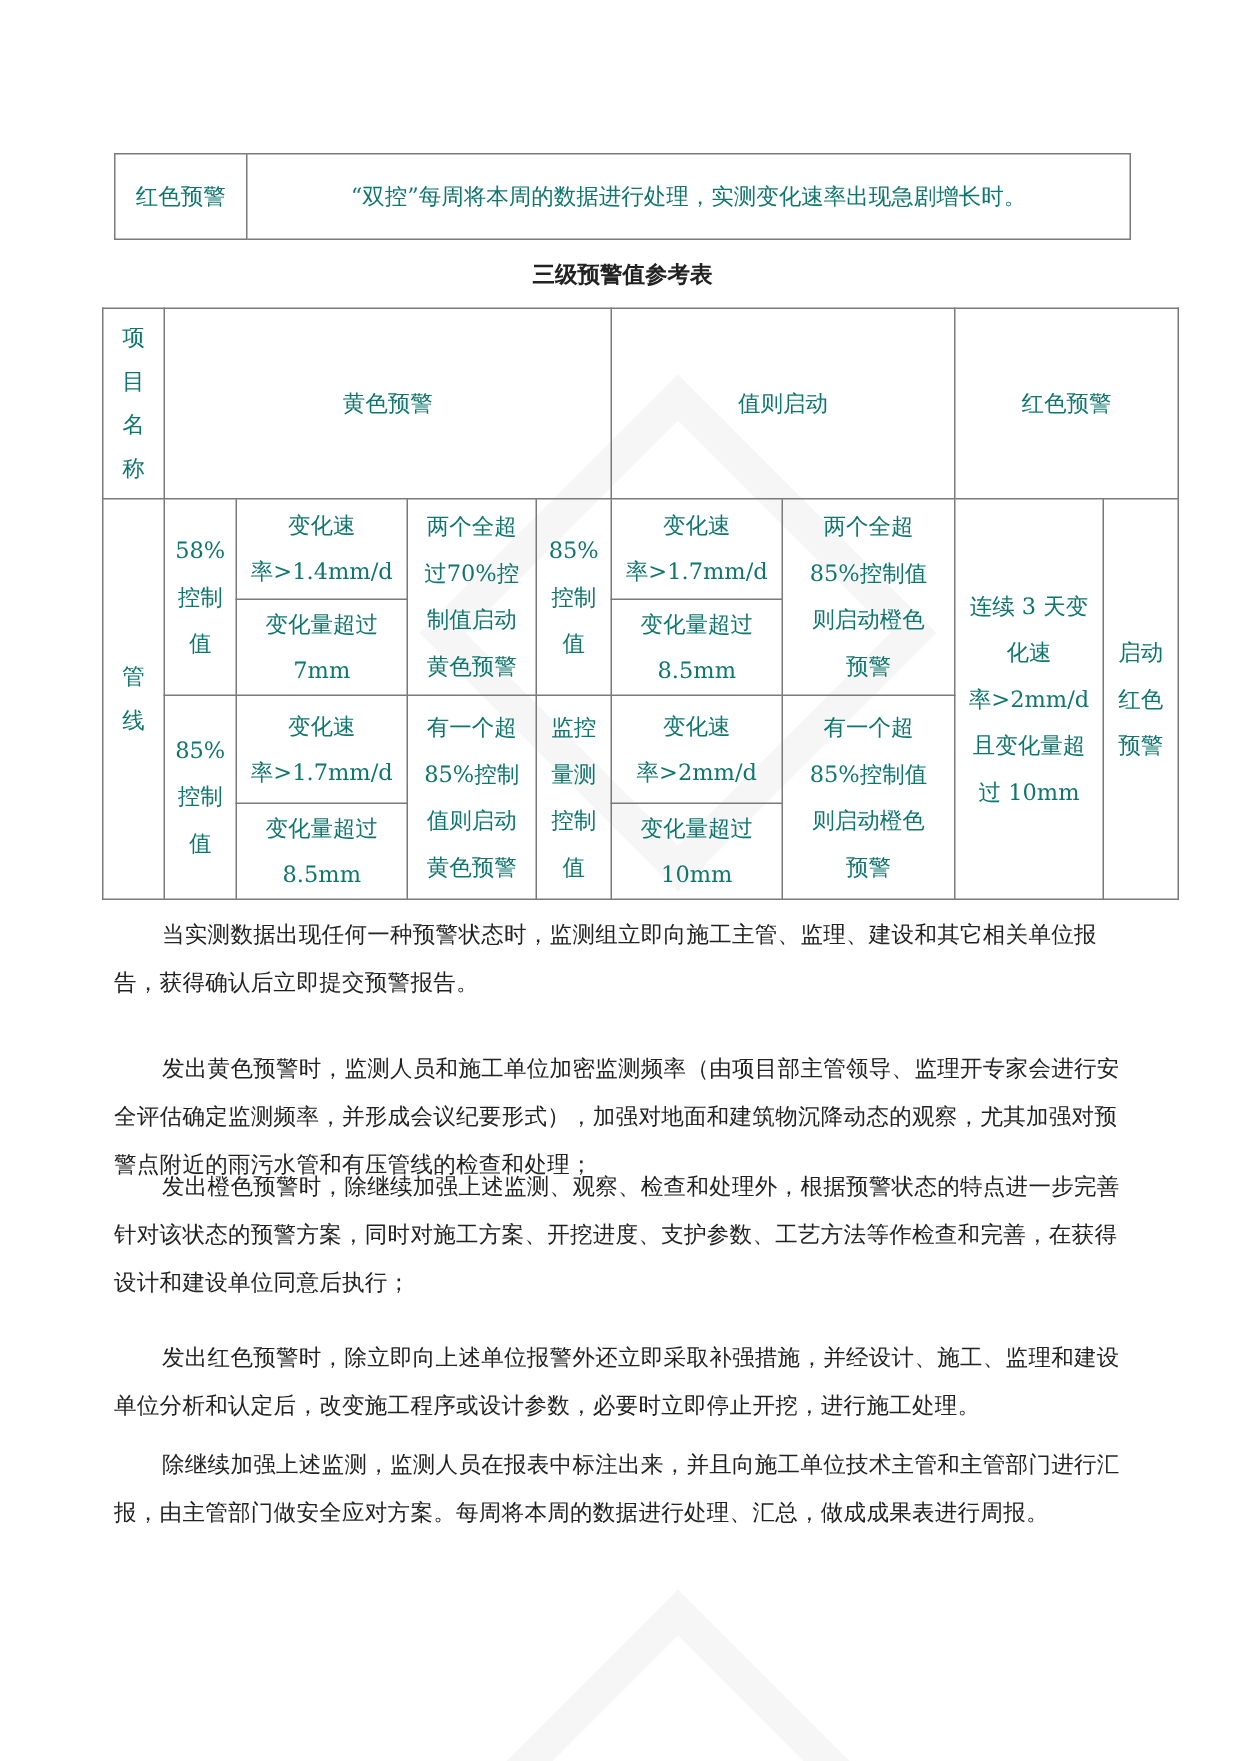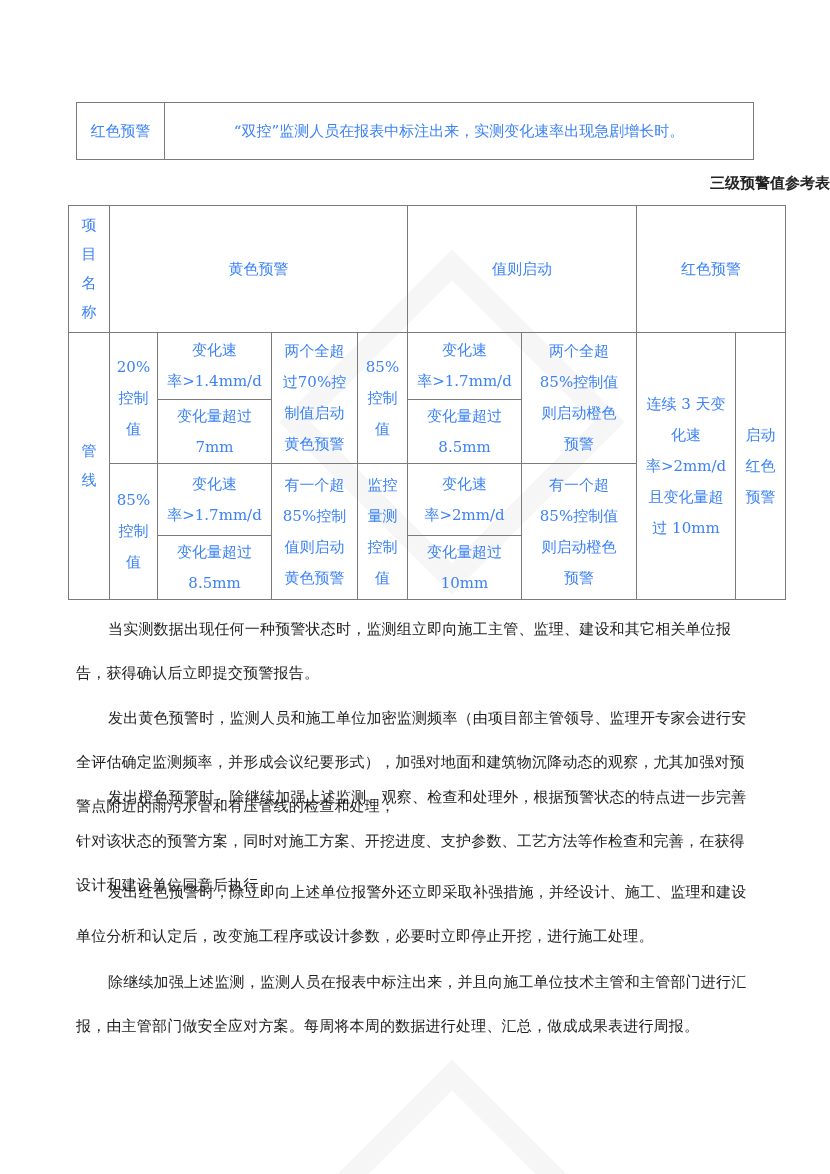--- a/index.html
+++ b/index.html
@@ -4,45 +4,45 @@
 <style>
   html, body { margin: 0; padding: 0; background: #ffffff; }
   body { width: 830px; height: 1174px; position: relative; overflow: hidden;
          font-family: "DejaVu Serif", "Liberation Serif", serif; color: #222; }
   .watermark { position: absolute; pointer-events: none; border: 22px solid rgba(0,0,0,0.035);
                transform: rotate(45deg); }
   .wm1 { left: 330px; top: 300px; width: 200px; height: 200px; }
   .wm2 { left: 330px; top: 1110px; width: 200px; height: 200px; }
   table { border-collapse: collapse; position: absolute; table-layout: fixed; }
   td { border: 1.5px solid #7a7a7a; text-align: center; vertical-align: middle;
-       font-size: 15px; line-height: 31px; padding: 0; color: #3b82f6; }
+       font-size: 15px; line-height: 31px; padding: 0; color: #0f766e; }
   #top-table { left: 76px; top: 102px; width: 678px; height: 58px; }
   #top-table td { font-size: 15px; }
-  .caption { position: absolute; left: 0; width: 830px; top: 174px; text-align: right;
+  .caption { position: absolute; left: 0; width: 830px; top: 174px; text-align: center;
              font-size: 15px; font-weight: bold; font-family: "DejaVu Sans", "Liberation Sans", sans-serif; }
   #main-table { left: 68px; top: 205px; width: 717px; }
   .vtext { line-height: 29px; }
-  .para { position: absolute; left: 76px; width: 680px; font-size: 15px; line-height: 44px;
+  .para { position: absolute; left: 76px; width: 680px; font-size: 15px; line-height: 32px;
           text-indent: 32px; margin: 0; letter-spacing: 0.2px; }
 </style>
 </head>
 <body>
 
 <div class="watermark wm1"></div>
 <div class="watermark wm2"></div>
 
 <table id="top-table">
   <colgroup>
       <col style="width:88px">
       <col>
     </colgroup>
   <tbody>
       <tr>
     <td>红色预警</td>
-    <td>“双控”监测人员在报表中标注出来，实测变化速率出现急剧增长时。</td>
+    <td>“双控”每周将本周的数据进行处理，实测变化速率出现急剧增长时。</td>
   </tr>
 </tbody>
   </table>
 
 <div class="caption">三级预警值参考表</div>
 
 <table id="main-table">
   <colgroup>
     <col style="width:41px">
       <col style="width:48px">
@@ -61,21 +61,21 @@
 名
 称</td>
     <td colspan="4">黄色预警</td>
     <td colspan="2">值则启动</td>
     <td colspan="2">红色预警</td>
   </tr>
 
   <tr style="height:67px">
     <td rowspan="4" class="vtext" style="white-space:pre-line">管
 线</td>
-    <td rowspan="2" style="white-space:pre-line">20%
+    <td rowspan="2" style="white-space:pre-line">58%
 控制
 值</td>
     <td style="white-space:pre-line">变化速
 率&gt;1.4mm/d</td>
     <td rowspan="2" style="white-space:pre-line">两个全超
 过70%控
 制值启动
 黄色预警</td>
     <td rowspan="2" style="white-space:pre-line">85%
 控制
@@ -128,14 +128,14 @@
 8.5mm</td>
     <td style="white-space:pre-line">变化量超过
 10mm</td>
   </tr>
 </tbody>
   </table>
 
 <p class="para" style="top:607px">当实测数据出现任何一种预警状态时，监测组立即向施工主管、监理、建设和其它相关单位报告，获得确认后立即提交预警报告。</p>
 <p class="para" style="top:696px">发出黄色预警时，监测人员和施工单位加密监测频率（由项目部主管领导、监理开专家会进行安全评估确定监测频率，并形成会议纪要形式），加强对地面和建筑物沉降动态的观察，尤其加强对预警点附近的雨污水管和有压管线的检查和处理；</p>
 <p class="para" style="top:775px">发出橙色预警时，除继续加强上述监测、观察、检查和处理外，根据预警状态的特点进一步完善针对该状态的预警方案，同时对施工方案、开挖进度、支护参数、工艺方法等作检查和完善，在获得设计和建设单位同意后执行；</p>
-<p class="para" style="top:870px">发出红色预警时，除立即向上述单位报警外还立即采取补强措施，并经设计、施工、监理和建设单位分析和认定后，改变施工程序或设计参数，必要时立即停止开挖，进行施工处理。</p>
+<p class="para" style="top:889px">发出红色预警时，除立即向上述单位报警外还立即采取补强措施，并经设计、施工、监理和建设单位分析和认定后，改变施工程序或设计参数，必要时立即停止开挖，进行施工处理。</p>
 <p class="para" style="top:960px">除继续加强上述监测，监测人员在报表中标注出来，并且向施工单位技术主管和主管部门进行汇报，由主管部门做安全应对方案。每周将本周的数据进行处理、汇总，做成成果表进行周报。</p>
 
 </body></html>

